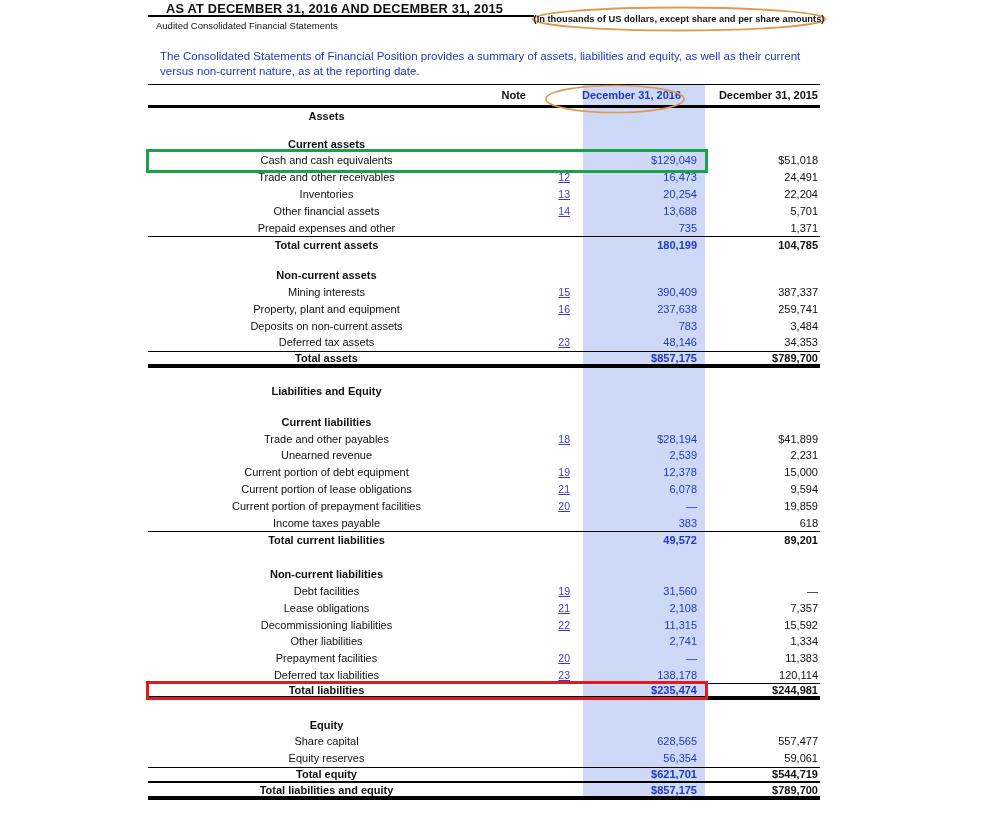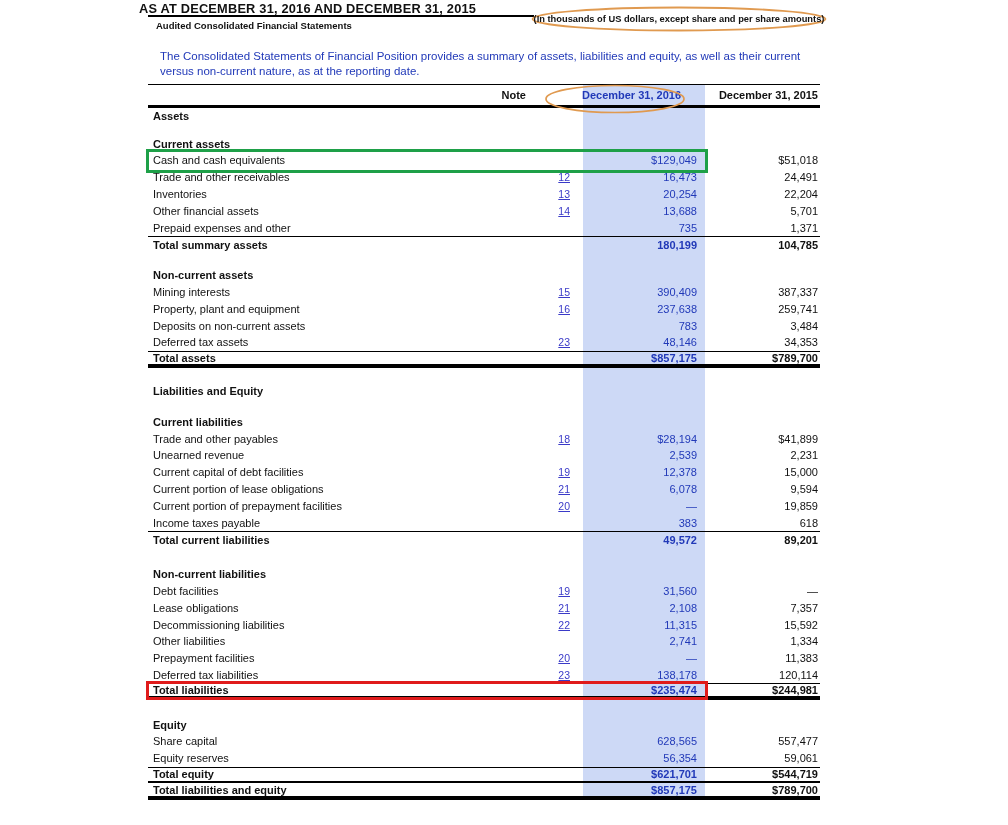--- a/index.html
+++ b/index.html
@@ -1,38 +1,38 @@
 <!DOCTYPE html>
 <html style="--blue: #2139b8; --highlight: #cdd9f6; --link: #3a3ac8; --orange: #e09a50; --green: #1ea048; --red: #e01b1b;"><head>
 <meta charset="utf-8">
 <style>
   html,body{margin:0;padding:0;background:#fff;}
   .page{position:relative;width:1008px;height:825px;background:#fff;overflow:hidden;
         font-family:"Liberation Sans",sans-serif;color:#111;}
 
   
-  .title{position:absolute;left:139px;top:1px;font-size:12.8px;font-weight:bold;letter-spacing:.2px;white-space:nowrap;}
+  .title{position:absolute;left:166px;top:1px;font-size:12.8px;font-weight:bold;letter-spacing:.2px;white-space:nowrap;}
   .title-rule{position:absolute;left:148px;top:15px;width:386px;height:0;border-top:2px solid #000;}
-  .subtitle{position:absolute;left:156px;top:20px;font-size:9.5px;font-weight:bold;white-space:nowrap;}
+  .subtitle{position:absolute;left:156px;top:20px;font-size:9.5px;font-weight:normal;white-space:nowrap;}
   .units-oval{position:absolute;left:531px;top:6px;width:296px;height:26px;}
   .units-oval svg{position:absolute;left:0;top:0;}
   .units-oval .units-text{position:absolute;left:0;top:0;width:100%;height:100%;
         display:flex;align-items:center;justify-content:center;
         font-size:9.3px;font-weight:bold;white-space:nowrap;color:#111;}
   .intro{position:absolute;left:155px;top:44px;width:676px;margin:5px;
         font-size:11.5px;line-height:15px;color:var(--blue);}
 
   
   .fin-table{position:absolute;left:148px;top:84px;width:672px;font-size:11px;}
   .col-highlight{position:absolute;left:435px;top:0;width:122px;height:100%;
         background:var(--highlight);z-index:0;}
   .thead{position:relative;z-index:1;display:flex;align-items:center;box-sizing:border-box;height:23.5px;
         border-top:1px solid #000;border-bottom:3.5px solid #000;font-weight:bold;gap:22px;}
   .row{position:relative;z-index:1;display:flex;align-items:center;box-sizing:border-box;height:16.8px;}
-  .c-label{flex:1;padding-left:5px;white-space:nowrap;}
+  .c-label{flex:1;padding-left:5px;white-space:nowrap;text-align:center;}
   .c-note{width:70px;text-align:right;white-space:nowrap;}
   .c-2016{width:135px;text-align:right;padding-right:8px;box-sizing:border-box;color:var(--blue);white-space:nowrap;padding-left:32px;}
   .c-2015{width:115px;text-align:right;padding-right:2px;box-sizing:border-box;white-space:nowrap;}
   .thead .c-2016{position:relative;text-align:center;padding-right:0;font-weight:bold;}
   .hdr-oval{position:absolute;left:-5px;top:-5px;pointer-events:none;}
   .section .c-label{font-weight:bold;}
   .total{font-weight:bold;}
   .note-link{color:var(--link);text-decoration:underline;font-size:10.5px;}
   .bt1{border-top:1px solid #000;}
   .bt15{border-top:1.5px solid #000;}
@@ -115,21 +115,21 @@
           <div class="c-2016">13,688</div>
           <div class="c-2015">5,701</div>
         </div>
         <div class="row item">
           <div class="c-label">Prepaid expenses and other</div>
           <div class="c-note"></div>
           <div class="c-2016">735</div>
           <div class="c-2015">1,371</div>
         </div>
         <div class="row total bt1">
-          <div class="c-label">Total summary assets</div>
+          <div class="c-label">Total current assets</div>
           <div class="c-note"></div>
           <div class="c-2016">180,199</div>
           <div class="c-2015">104,785</div>
         </div>
         <div class="row spacer" style="height: 14px;"></div>
         <div class="row section">
           <div class="c-label">Non-current assets</div>
           <div class="c-note"></div>
           <div class="c-2016"></div>
           <div class="c-2015"></div>
@@ -184,21 +184,21 @@
           <div class="c-2016">$28,194</div>
           <div class="c-2015">$41,899</div>
         </div>
         <div class="row item">
           <div class="c-label">Unearned revenue</div>
           <div class="c-note"></div>
           <div class="c-2016">2,539</div>
           <div class="c-2015">2,231</div>
         </div>
         <div class="row item">
-          <div class="c-label">Current capital of debt facilities</div>
+          <div class="c-label">Current portion of debt equipment</div>
           <div class="c-note"><a href="#" class="note-link">19</a></div>
           <div class="c-2016">12,378</div>
           <div class="c-2015">15,000</div>
         </div>
         <div class="row item">
           <div class="c-label">Current portion of lease obligations</div>
           <div class="c-note"><a href="#" class="note-link">21</a></div>
           <div class="c-2016">6,078</div>
           <div class="c-2015">9,594</div>
         </div>

